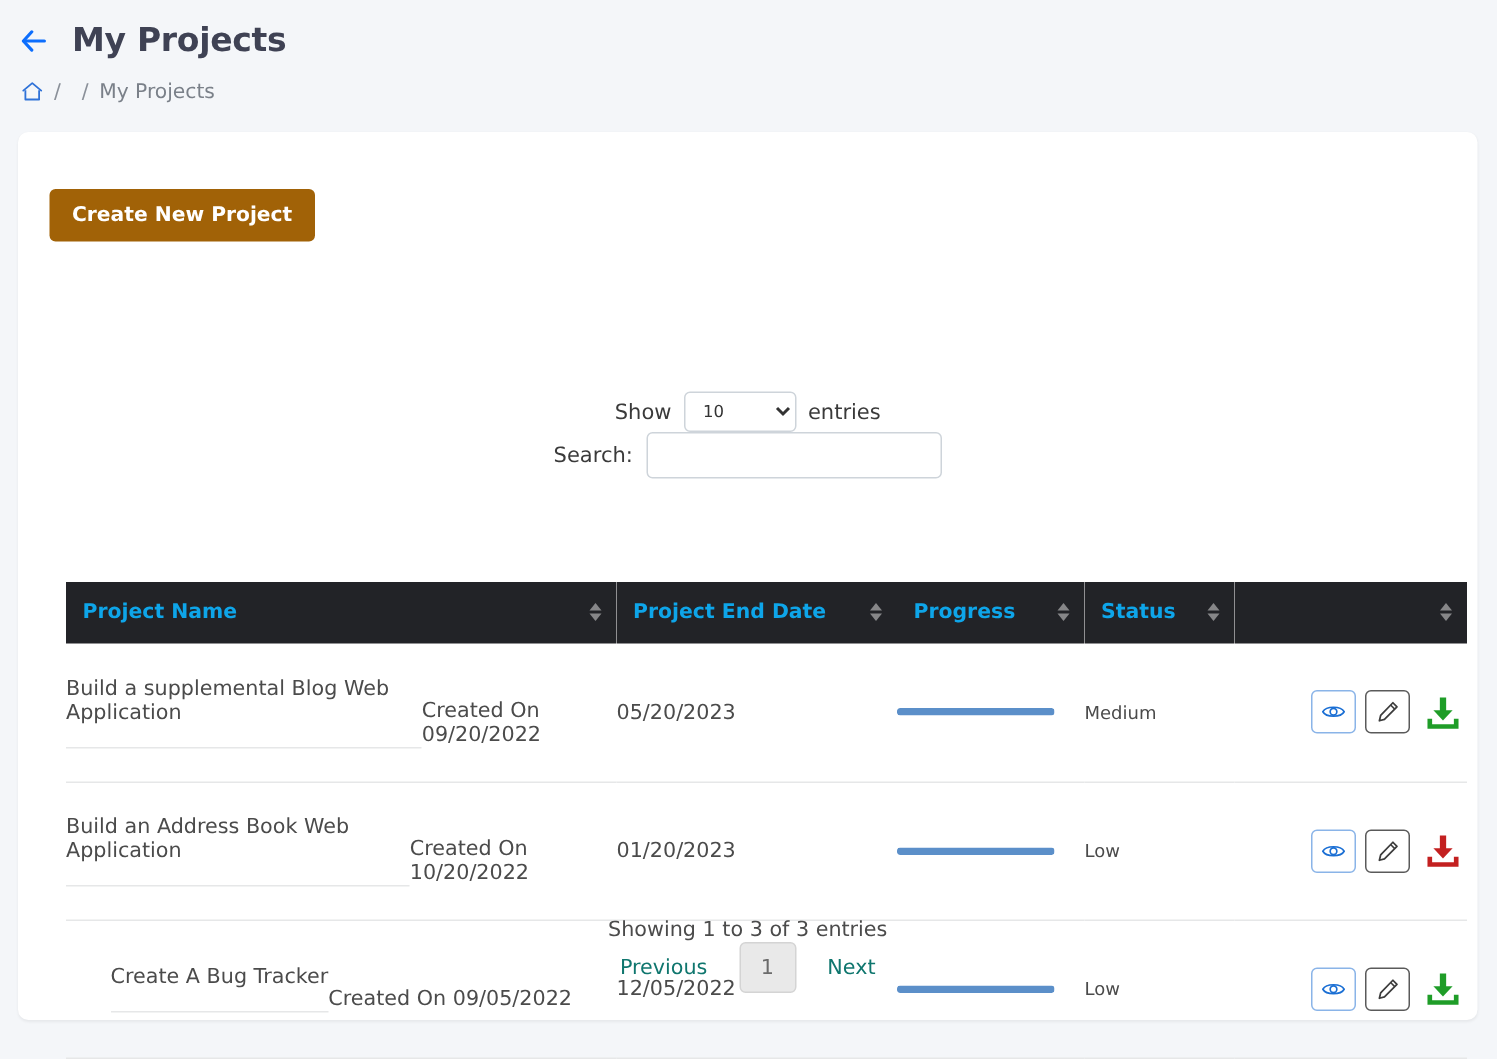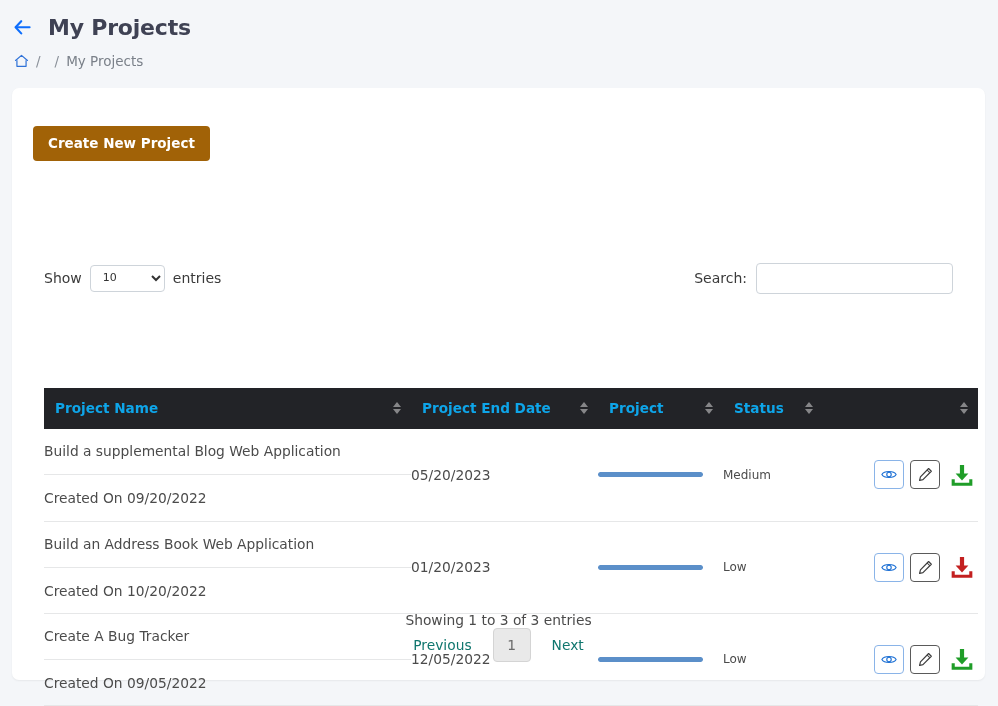--- a/index.html
+++ b/index.html
@@ -95,20 +95,21 @@
   
   .dt-controls {
     position: absolute;
     left: 32px;
     right: 32px;
     top: 173px;
     height: 34px;
     display: flex;
     align-items: center;
     justify-content: space-between;
+    flex-direction: column;
   }
   .dt-length, .dt-filter {
     display: flex;
     align-items: center;
     font-size: 14px;
     color: #3a3a3a;
   }
   .dt-length label, .dt-filter label {
     display: flex;
     align-items: center;
@@ -184,21 +185,21 @@
   .sort-ico .dn { border-top: 5px solid #ffffff; }
 
   table.projects tbody td {
     border-bottom: 1px solid #e6e7e8;
     padding: 0;
     vertical-align: middle;
     color: #4b4b4b;
     height: 92px;
   }
   td.col-name { padding: 0 14px 0 11px; }
-  .name-block { display: flex; flex-direction: column; justify-content: center; }
+  .name-block { display: flex; flex-direction: row; justify-content: center; }
   .name-main {
     font-size: 13.8px;
     color: #4b4b4b;
     padding: 0 0 15px 0;
     border-bottom: 1px solid #e6e7e8;
   }
   .name-sub {
     font-size: 13.8px;
     color: #4b4b4b;
     padding: 15px 0 0 0;
@@ -348,21 +349,21 @@
           <div class="th-inner">
             <span>Project End Date</span>
             <span class="sort-ico">
                 <i class="up"></i>
                 <i class="dn"></i>
               </span>
           </div>
         </th>
         <th style="width:125px">
           <div class="th-inner">
-            <span>Project</span>
+            <span>Progress</span>
             <span class="sort-ico">
                 <i class="up"></i>
                 <i class="dn"></i>
               </span>
           </div>
         </th>
         <th style="width:100px">
           <div class="th-inner">
             <span>Status</span>
             <span class="sort-ico">

